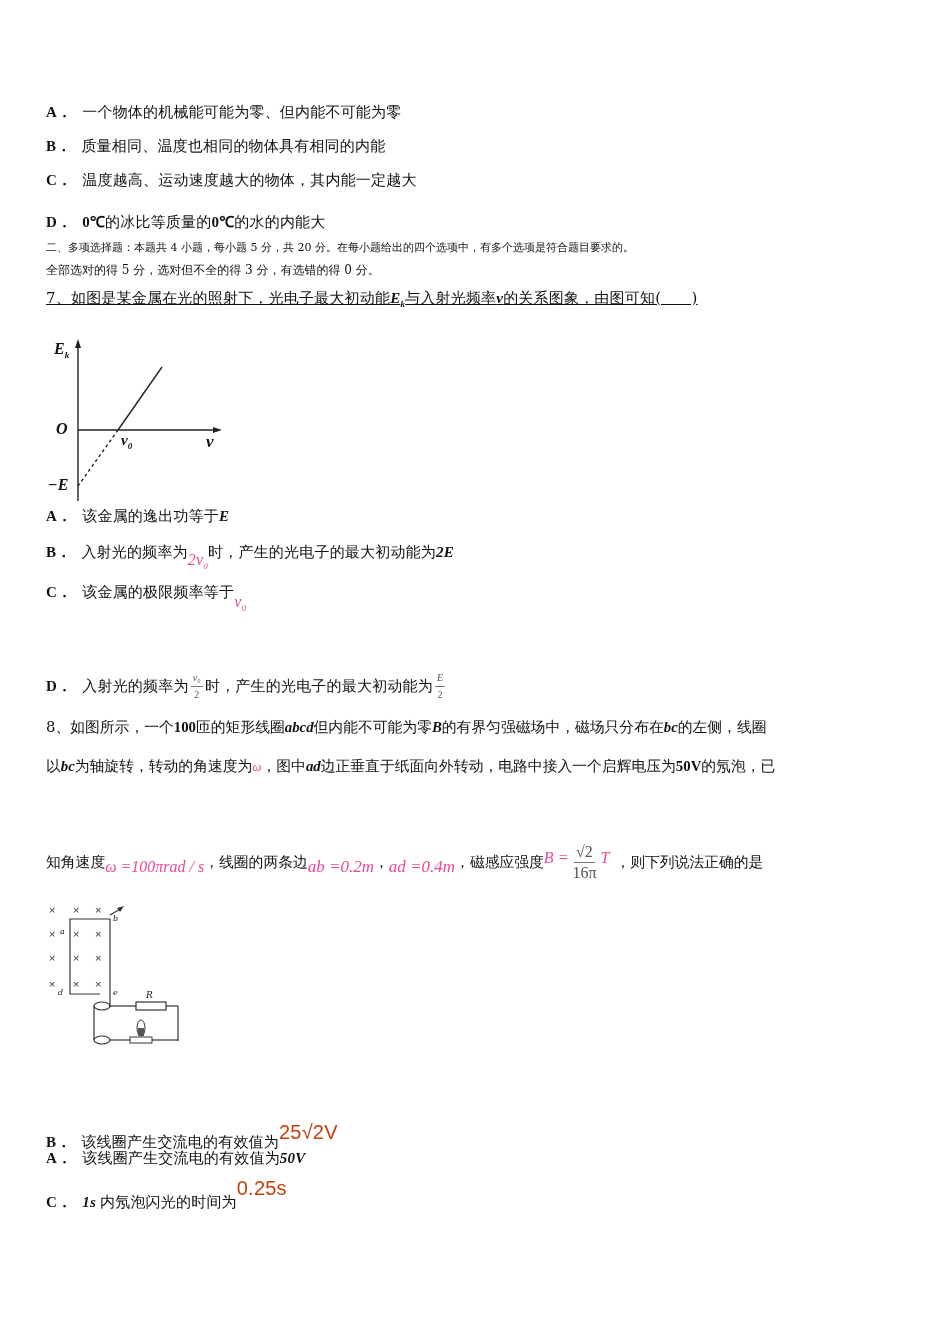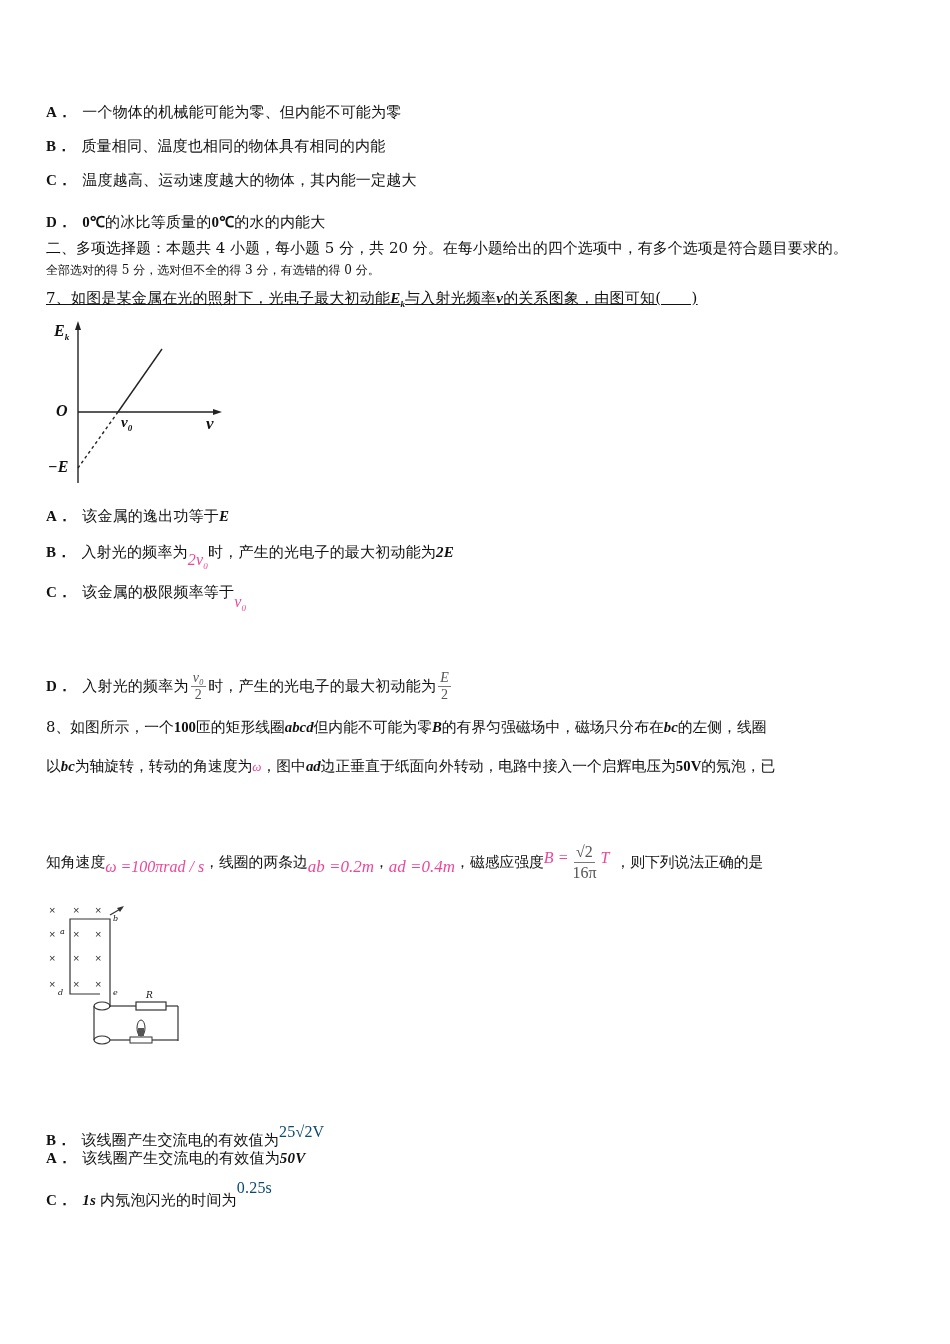--- a/index.html
+++ b/index.html
@@ -13,25 +13,25 @@
       font-size: 15px; line-height: 20px; white-space: nowrap;
       letter-spacing: 0.2px;
     }
     .opt-label { font-weight: bold; font-family: "Liberation Serif", serif; margin-right: 10px; }
     .bold { font-weight: bold; font-family: "Liberation Serif", serif; }
     .boldital { font-weight: bold; font-style: italic; font-family: "Liberation Serif", serif; }
     .math {
       font-family: "Liberation Serif", serif; font-style: italic; color: #ec4899;
       font-size: 16px;
     }
-    .math-up { font-family: Liberation Serif, serif; color: #0c4a6e; font-size: 16px; }
+    .math-up { font-family: Liberation Sans, sans-serif; color: #c2410c; font-size: 20px; }
     .frac {
       display: inline-flex; flex-direction: column; align-items: center;
       vertical-align: middle; font-family: "Liberation Serif", serif; color: #555;
-      font-size: 14px; line-height: 16px; margin: 0 2px;
+      font-size: 10px; line-height: 16px; margin: 0 2px;
     }
     .frac .num { border-bottom: 1px solid #777; padding: 0 2px; font-style: italic; }
     .frac .den { padding: 0 2px; }
     sub.s { font-size: 9px; }
     .figure { position: absolute; }
   </style>
 </head>
 <body>
 
 <div class="line" style="top:102px;">
@@ -40,28 +40,28 @@
 <div class="line" style="top:136px;">
   <span class="opt-label">B．</span><span>质量相同、温度也相同的物体具有相同的内能</span>
 </div>
 <div class="line" style="top:170px;">
   <span class="opt-label">C．</span><span>温度越高、运动速度越大的物体，其内能一定越大</span>
 </div>
 <div class="line" style="top:204px;margin-top:8px;">
   <span class="opt-label">D．</span><span class="bold">0℃</span><span>的冰比等质量的</span><span class="bold">0℃</span><span>的水的内能大</span>
 </div>
 
-<div class="line" style="top:238px; font-size:15px; letter-spacing:0;">二、多项选择题：本题共 4 小题，每小题 5 分，共 20 分。在每小题给出的四个选项中，有多个选项是符合题目要求的。</div>
+<div class="line" style="top:238px; font-size:11px; letter-spacing:0;">二、多项选择题：本题共 4 小题，每小题 5 分，共 20 分。在每小题给出的四个选项中，有多个选项是符合题目要求的。</div>
 <div class="line" style="top:260px; font-size:12px; letter-spacing:0;">全部选对的得 5 分，选对但不全的得 3 分，有选错的得 0 分。</div>
 
 <div class="line" style="top:288px;text-decoration:underline;">
   <span>7、如图是某金属在光的照射下，光电子最大初动能</span><span class="boldital"><span>E</span><sub class="s">k</sub></span><span>与入射光频率</span><span class="boldital">v</span><span>的关系图象，由图可知(　　)</span>
 </div>
 
-<div class="figure" style="left:44px; top:318px; width:190px; height:170px;">
+<div class="figure" style="left:44px; top:336px; width:190px; height:170px;">
   <svg width="190" height="170" viewBox="0 0 190 170">
 
     <line x1="34" y1="165" x2="34" y2="8" stroke="#222" stroke-width="1.4"></line>
     <polygon points="34,3 31,12 37,12" fill="#222"></polygon>
 
     <line x1="34" y1="94" x2="172" y2="94" stroke="#222" stroke-width="1.4"></line>
     <polygon points="178,94 169,91 169,97" fill="#222"></polygon>
 
     <line x1="74" y1="94" x2="118" y2="31" stroke="#222" stroke-width="1.4"></line>
 

